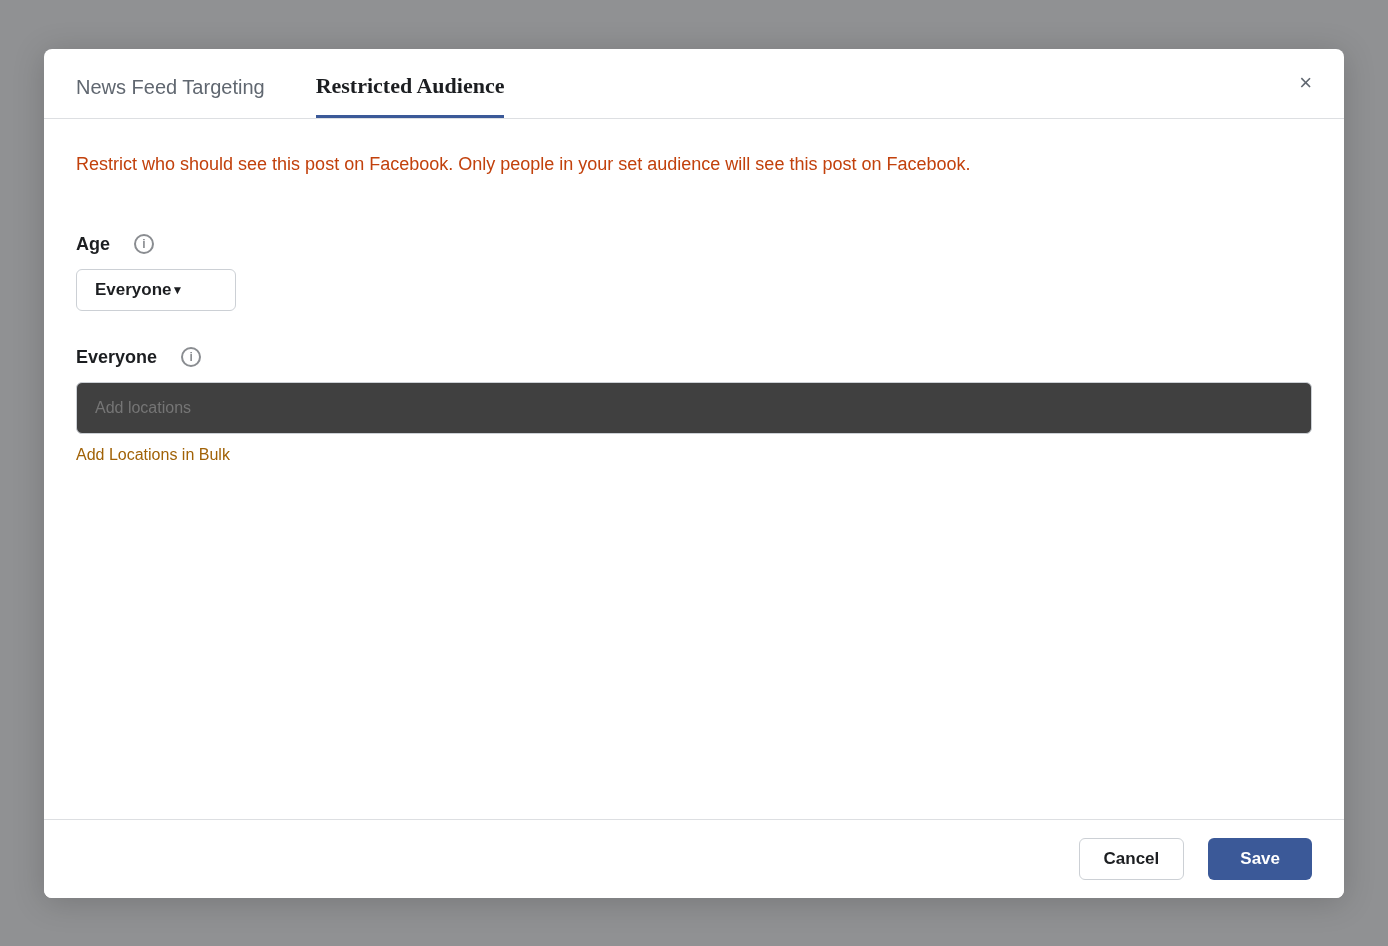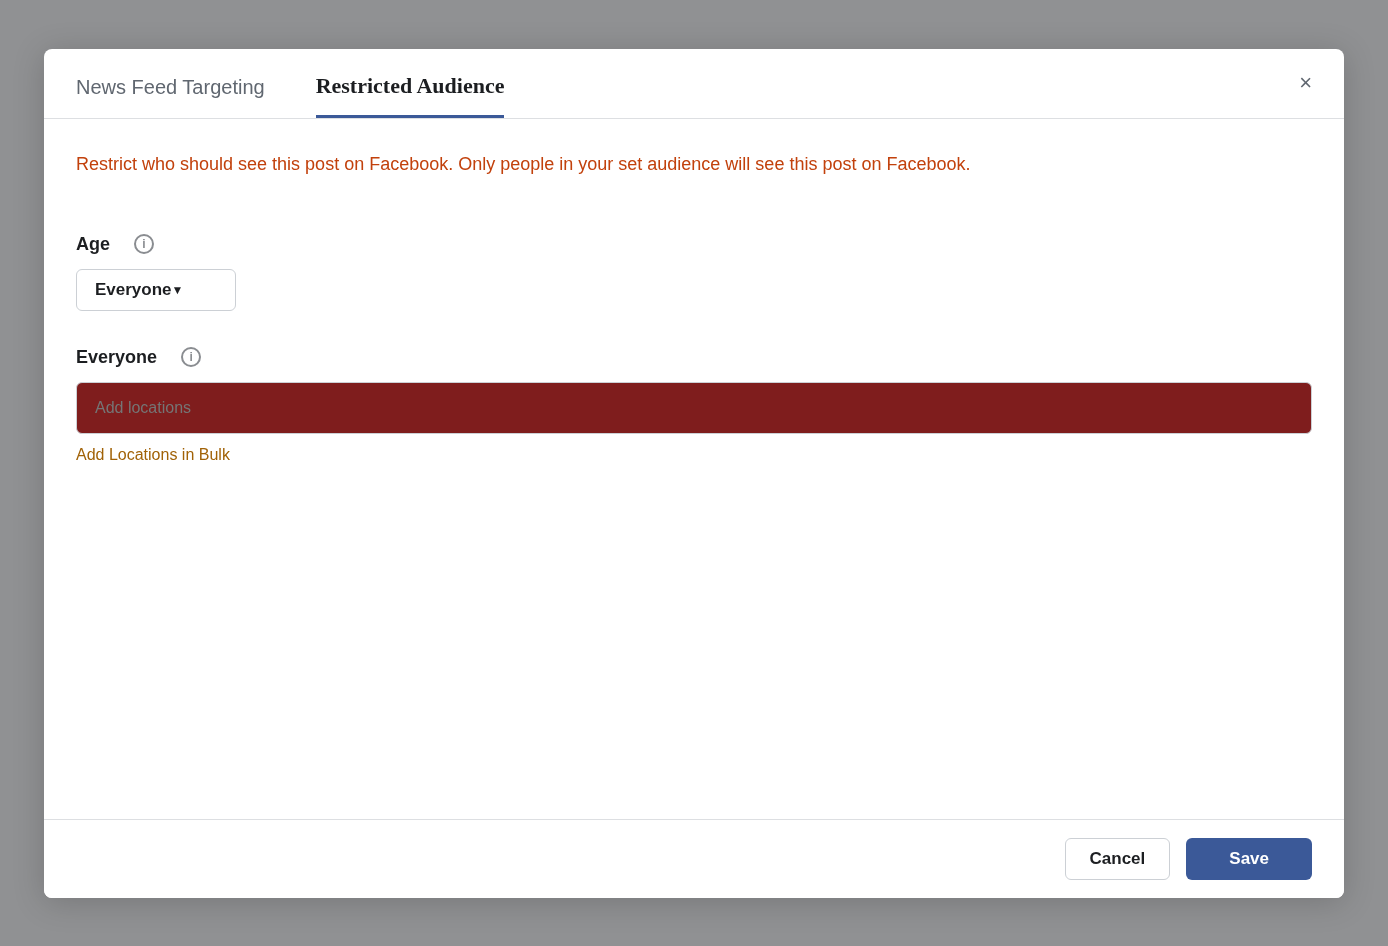--- a/index.html
+++ b/index.html
@@ -147,54 +147,54 @@
     }
 
     .locations-input {
       width: 100%;
       border: 1.5px solid #ccd0d5;
       border-radius: 6px;
       padding: 16px 18px;
       font-size: 16px;
       color: #8a8d91;
       outline: none;
-      background: #7f1d1d;
+      background: #404040;
     }
 
     .bulk-link {
       display: inline-block;
       margin-top: 12px;
       font-size: 16px;
       color: #a16207;
       text-decoration: none;
       cursor: pointer;
     }
 
     .modal-footer {
       border-top: 1px solid #dddfe2;
       padding: 18px 32px;
       display: flex;
       justify-content: flex-end;
-      gap: 16px;
+      gap: 24px;
       background: #fff;
     }
 
     .btn-cancel {
       padding: 10px 24px;
       border: 1.5px solid #ccd0d5;
       border-radius: 6px;
       font-size: 17px;
       font-weight: 600;
       color: #1c1e21;
       background: #fff;
       cursor: pointer;
     }
 
     .btn-save {
-      padding: 10px 43px;
+      padding: 10px 32px;
       border: none;
       border-radius: 6px;
       font-size: 17px;
       font-weight: 700;
       color: #fff;
       background: #3b5998;
       cursor: pointer;
     }
   </style>
 </head>

